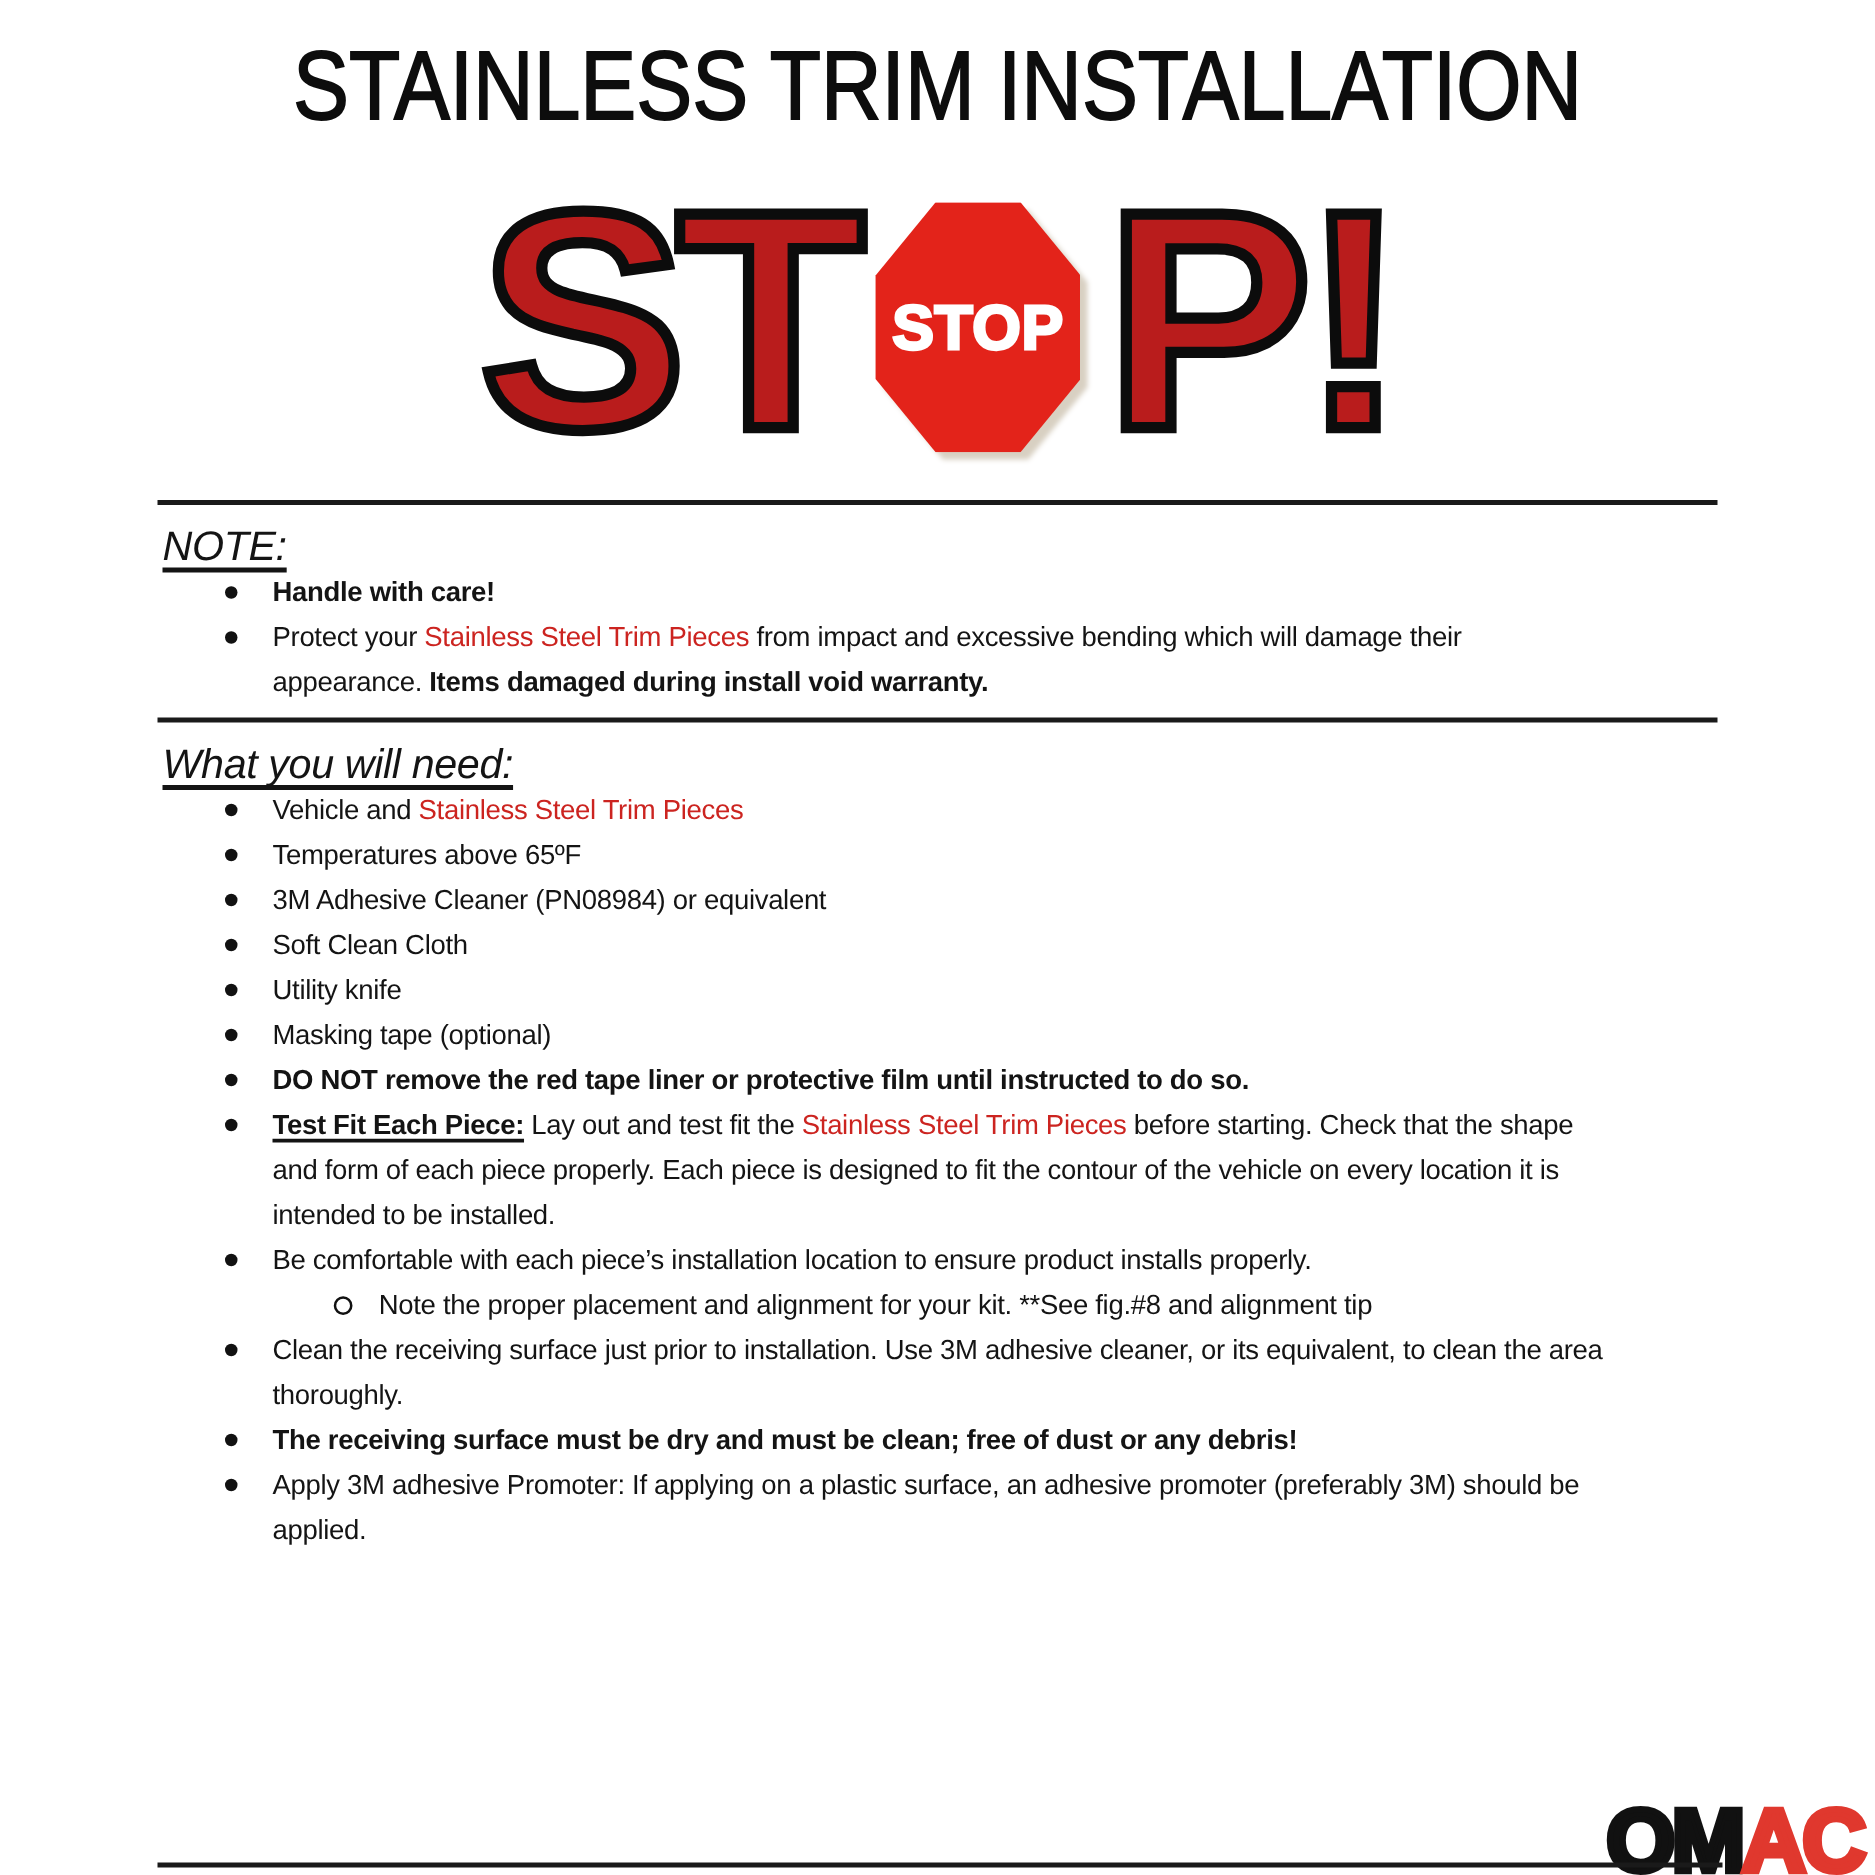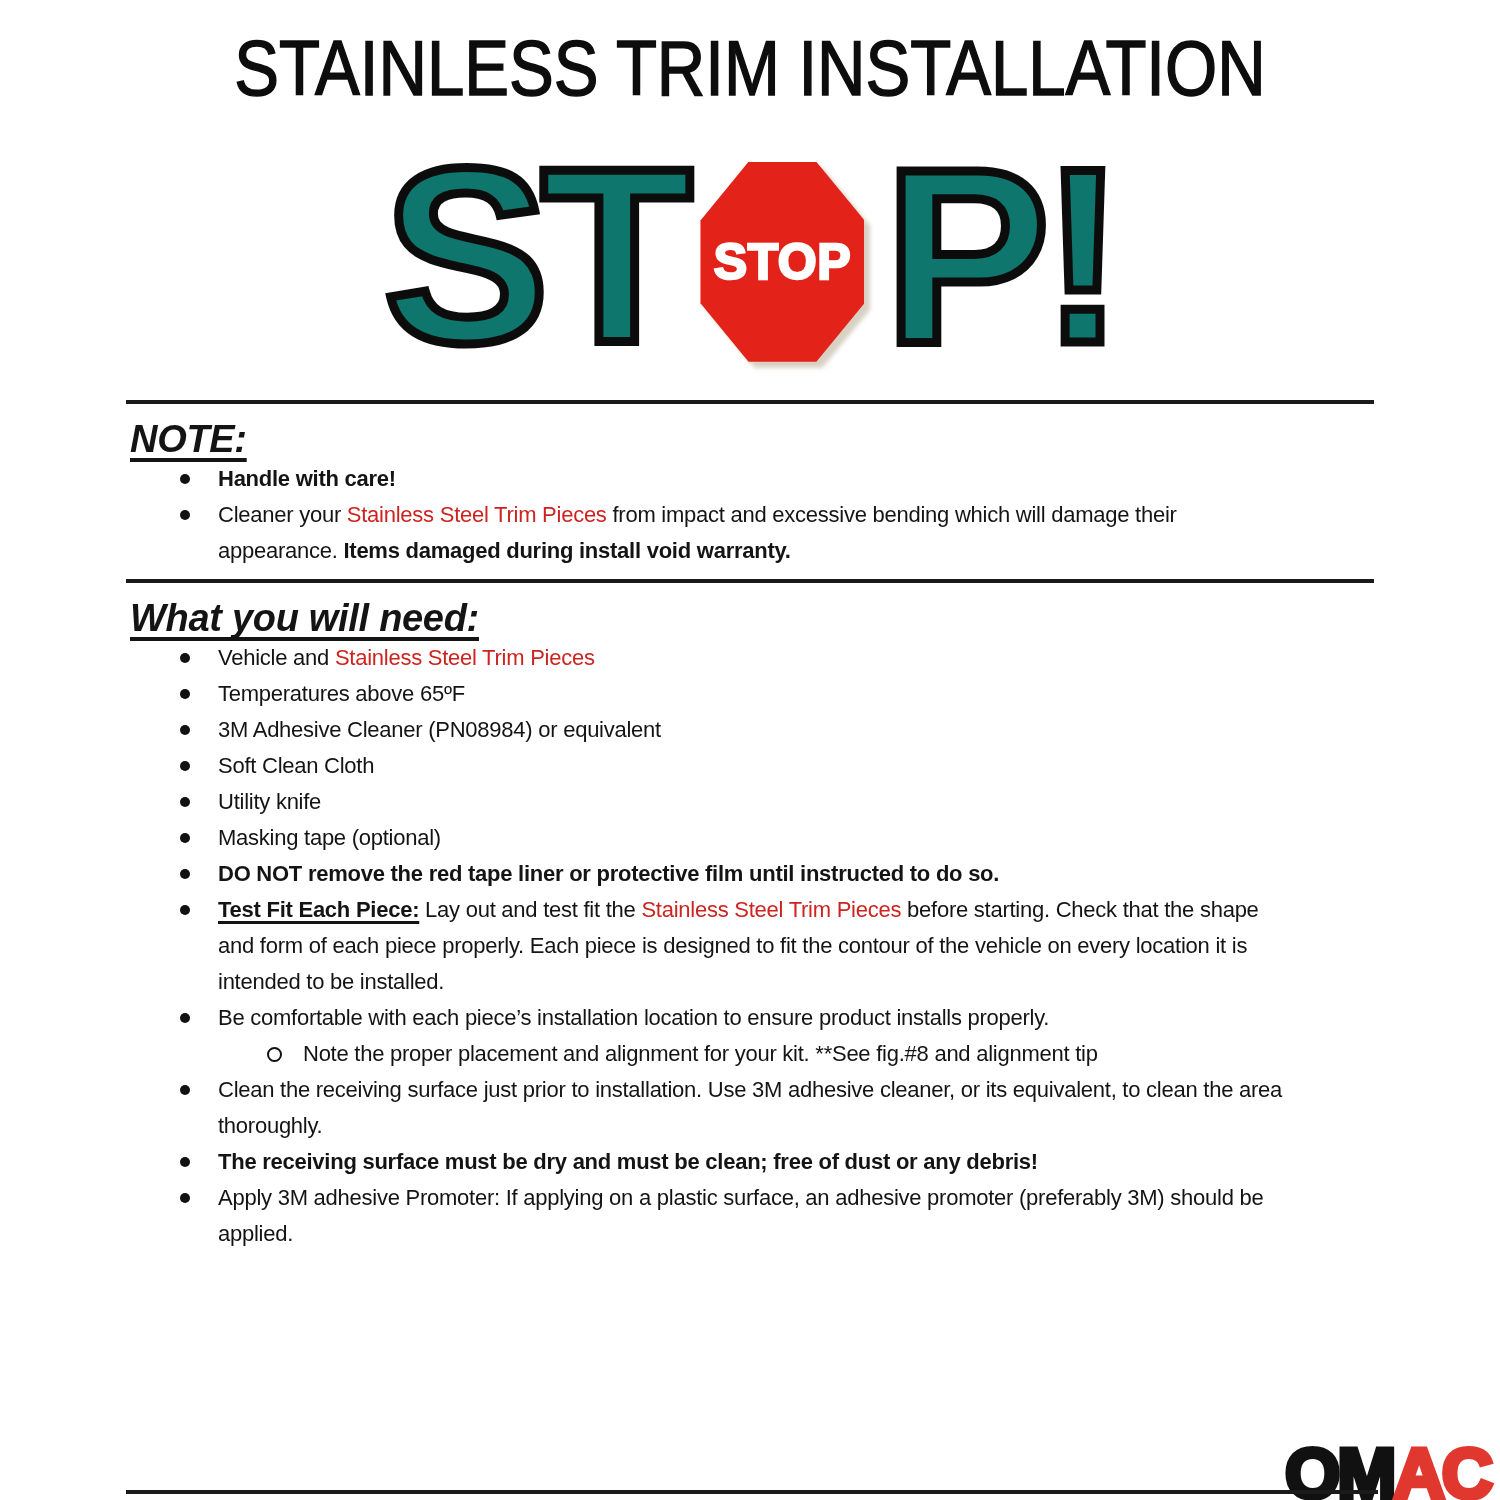--- a/index.html
+++ b/index.html
@@ -44,21 +44,21 @@
     height:240px;
     display:flex;
     justify-content:center;
     align-items:center;
   }
   .stop-letters{
     font-size:248px;
     font-weight:700;
     line-height:1;
     letter-spacing:-8px;
-    color:#0f766e;
+    color:#b91c1c;
     -webkit-text-stroke:9px #0c0c0c;
     transform:translateY(-6px);
   }
   .stop-letters.right{margin-left:10px;}
   .octagon{
     width:164px;height:200px;
     margin:0 10px 0 16px;
     background:var(--stop-sign-red);
     clip-path:polygon(29.3% 0%,70.7% 0%,100% 29.3%,100% 70.7%,70.7% 100%,29.3% 100%,0% 70.7%,0% 29.3%);
     display:flex;align-items:center;justify-content:center;
@@ -84,22 +84,22 @@
   .rule-top{margin-top:18px;}
   .rule-mid{margin-top:10px;}
   .rule-bottom{
     position:absolute;
     left:126px;right:122px;top:1490px;
     height:4px;background:var(--rule-color);
   }
   
   .sec-heading{
     margin:0 130px;
-    font-size:38px;
-    font-weight:700;
+    font-size:33px;
+    font-weight:400;
     font-style:italic;
     text-decoration:underline;
     text-decoration-thickness:3.5px;
     text-underline-offset:6px;
     text-decoration-skip-ink:none;
     letter-spacing:-0.3px;
   }
   .h-note{margin-top:14px;}
   .h-need{margin-top:14px;}
   .h-pre{margin-top:64px;}
@@ -175,21 +175,21 @@
     </span>
     <span class="stop-letters right">P!</span>
   </div>
 
   <div class="rule rule-top"></div>
 
   <h2 class="sec-heading h-note">NOTE:</h2>
 
   <ul class="bullets note-list">
     <li><span class="b">Handle with care!</span></li>
-    <li><span>Cleaner your </span><span class="red">Stainless Steel Trim Pieces</span><span> from impact and excessive bending which will damage their appearance. </span><span class="b">Items damaged during install void warranty.</span></li>
+    <li><span>Protect your </span><span class="red">Stainless Steel Trim Pieces</span><span> from impact and excessive bending which will damage their appearance. </span><span class="b">Items damaged during install void warranty.</span></li>
   </ul>
 
   <div class="rule rule-mid"></div>
 
   <h2 class="sec-heading h-need">What you will need:</h2>
 
   <ul class="bullets need-list">
     <li><span>Vehicle and </span><span class="red">Stainless Steel Trim Pieces</span></li>
     <li><span>Temperatures above 65ºF</span></li>
     <li><span>3M Adhesive Cleaner (PN08984) or equivalent</span></li>

